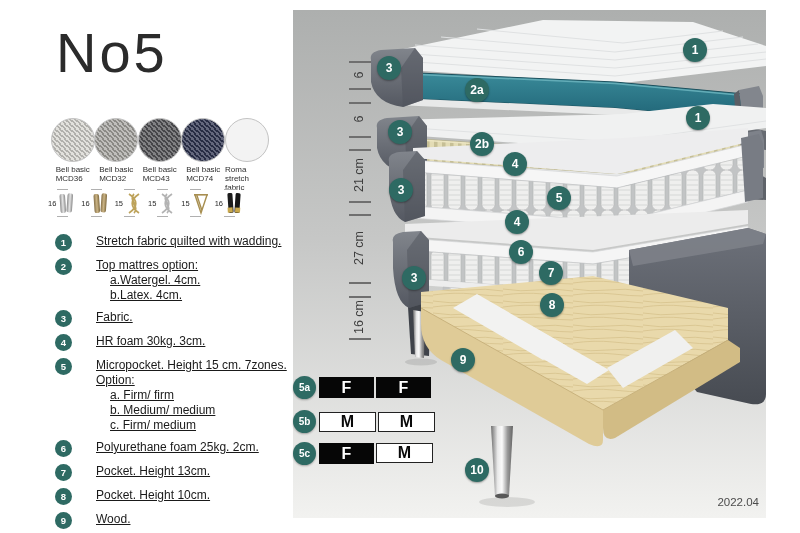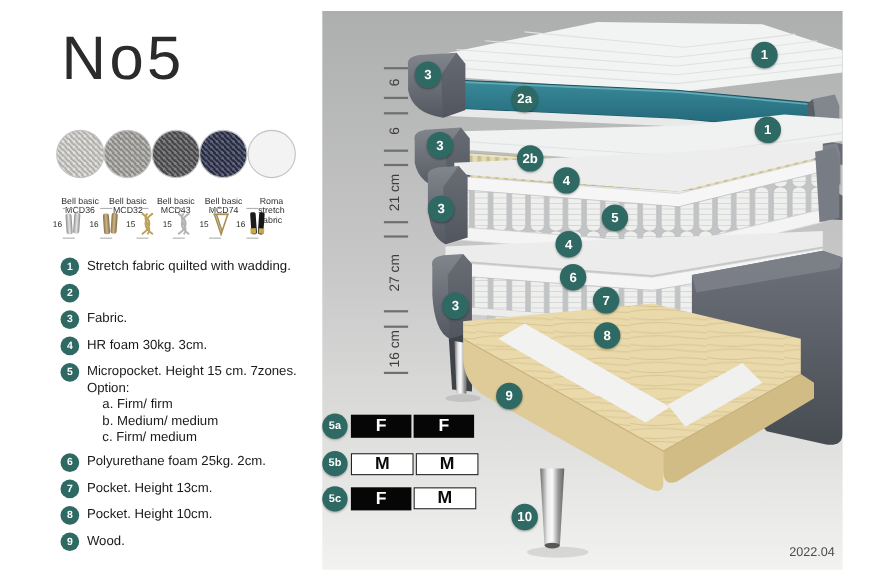--- a/index.html
+++ b/index.html
@@ -11,35 +11,35 @@
   .title{position:absolute;left:56px;top:20px;font-size:56px;font-weight:300;
          letter-spacing:3px;color:#2b2b2b;}
   .subtitle{position:absolute;left:58px;top:84px;font-size:21px;font-weight:300;
             letter-spacing:.5px;color:#3a3a3a;}
 
   .swatches{position:absolute;left:51px;top:118px;display:flex;}
   .swatch{width:43.5px;display:flex;flex-direction:column;align-items:center;}
   .swatch-circle{width:42px;height:42px;border-radius:50%;border:1px solid #c3c3c3;
                  background-size:5px 5px;}
   .swatch-tex{background-image:repeating-linear-gradient(45deg,rgba(255,255,255,.25) 0 1.5px,rgba(0,0,0,.18) 1.5px 3px);}
-  .swatch-label{margin-top:16px;font-size:8px;line-height:9px;text-align:center;color:#2e2e2e;}
+  .swatch-label{margin-top:3px;font-size:8px;line-height:9px;text-align:left;color:#2e2e2e;}
 
   .legs-row{position:absolute;left:48px;top:188px;width:196px;display:flex;justify-content:space-between;}
   .leg{display:flex;flex-direction:column;align-items:center;}
   .leg .tick{width:11px;height:1px;background:#b0b0b0;margin:1px 0;}
   .leg .mid{display:flex;align-items:center;}
   .leg .num{font-size:7.5px;font-weight:normal;color:#2a2a2a;margin-right:1px;}
 
   .features{position:absolute;left:55px;top:234px;width:232px;display:flex;
             flex-direction:column;gap:7px;}
   .feat{display:flex;align-items:flex-start;}
   .feat-num{flex:0 0 17px;width:17px;height:17px;border-radius:50%;
             background:var(--c-accent,#2e6a63);color:#fff;font-size:9.5px;font-weight:bold;
             display:flex;align-items:center;justify-content:center;margin-top:0;}
-  .feat-body{margin-left:7px;font-size:12px;line-height:15px;color:#1a1a1a;}
+  .feat-body{margin-left:24px;font-size:12px;line-height:15px;color:#1a1a1a;text-decoration:underline;}
   .feat-sub{margin-left:14px;}
 
   
   .right-panel{position:absolute;left:293px;top:10px;width:473px;height:508px;
       background:linear-gradient(to bottom,var(--c-panel-top,#adafae) 0%,#c6c7c6 45%,var(--c-panel-bottom,#f2f2f0) 100%);}
   .diagram-svg{position:absolute;left:0;top:0;}
 
   .rtick{position:absolute;width:22px;height:1.5px;background:#6f6f6f;left:56px;}
   .rlabel{position:absolute;left:37px;width:60px;height:16px;text-align:center;
           font-size:12.5px;color:#3d3d3d;transform:rotate(-90deg);}
@@ -174,20 +174,25 @@
     </div>
   </div>
 
   <div class="features">
     <div class="feat">
       <div class="feat-num">1</div>
       <div class="feat-body">Stretch fabric quilted with wadding.</div>
     </div>
     <div class="feat">
       <div class="feat-num">2</div>
+      <div class="feat-body">
+        <div>Top mattres option:</div>
+        <div class="feat-sub">a.Watergel. 4cm.</div>
+        <div class="feat-sub">b.Latex. 4cm.</div>
+      </div>
     </div>
     <div class="feat">
       <div class="feat-num">3</div>
       <div class="feat-body">Fabric.</div>
     </div>
     <div class="feat">
       <div class="feat-num">4</div>
       <div class="feat-body">HR foam 30kg. 3cm.</div>
     </div>
     <div class="feat">

